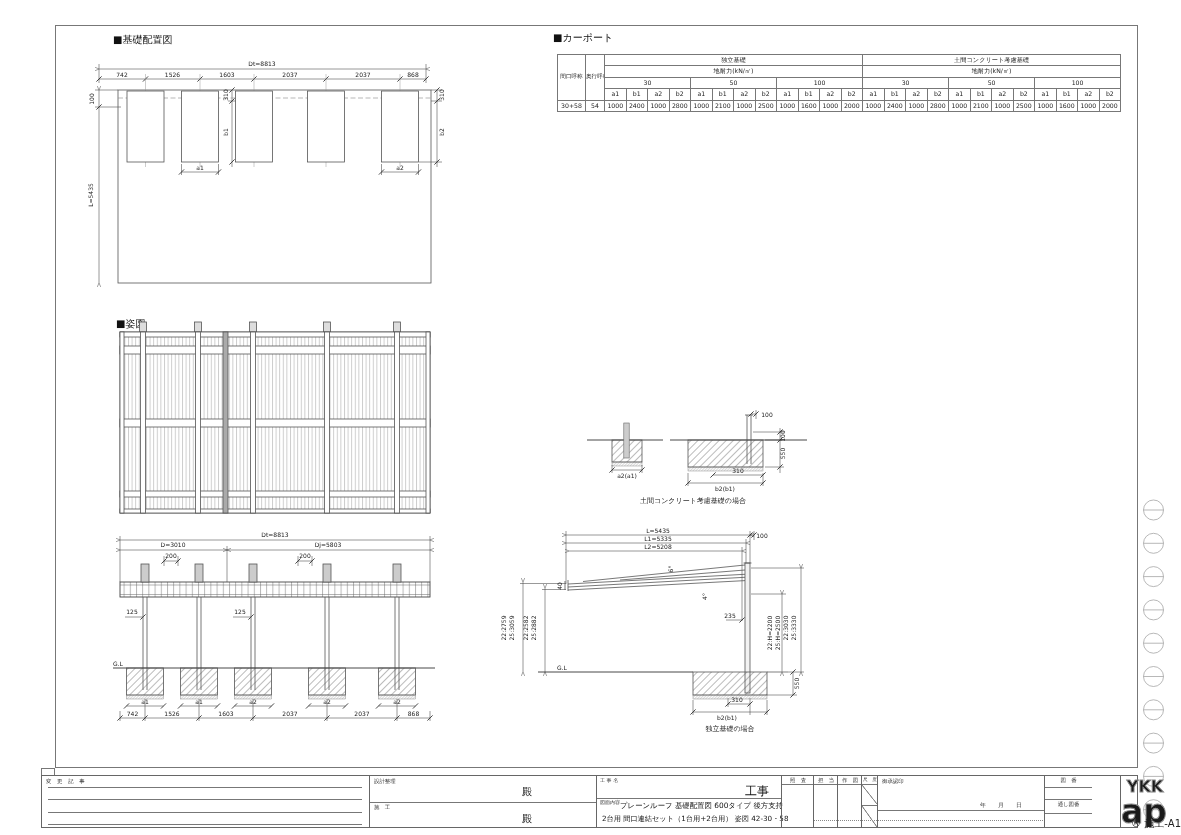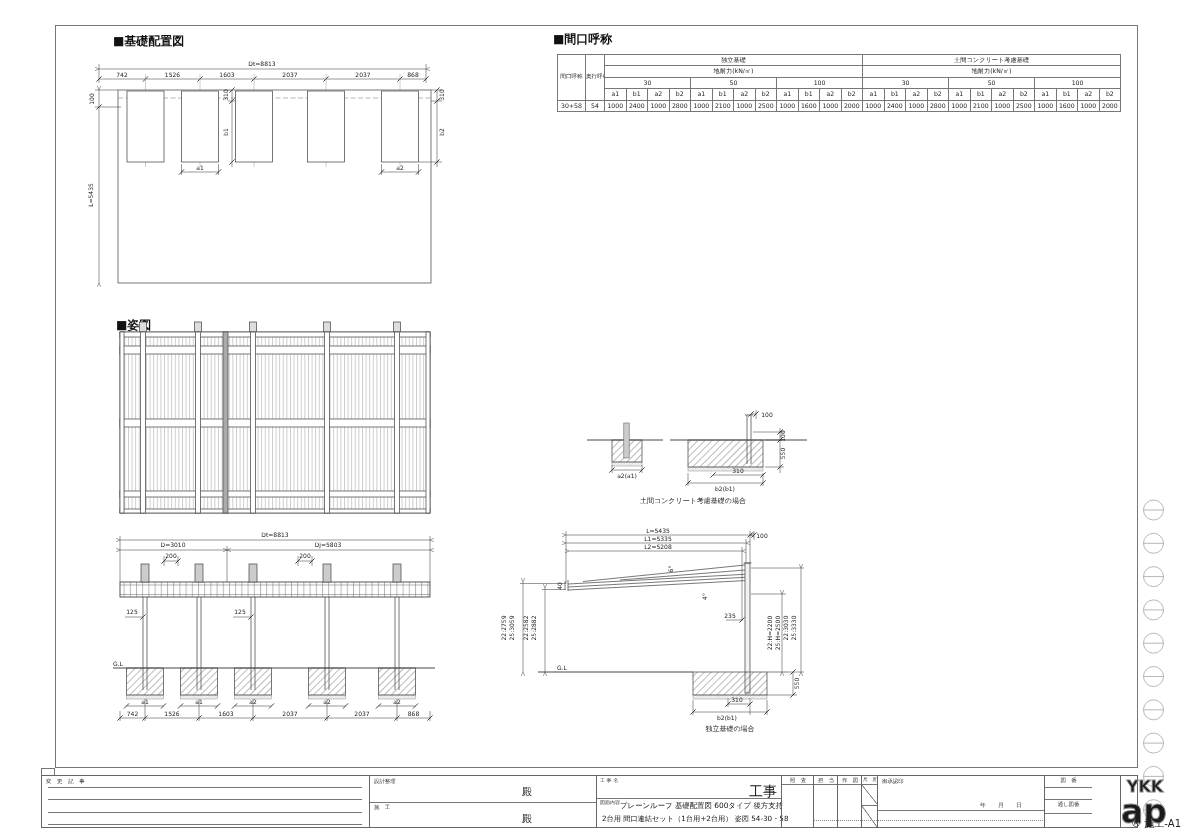--- a/index.html
+++ b/index.html
@@ -1,19 +1,19 @@
 <!DOCTYPE html>
 <html><head>
 <meta charset="utf-8">
 <style>
   html,body{margin:0;padding:0;background:#fff}
   .sheet{position:relative;width:1181px;height:835px;background:#fff;overflow:hidden;
          font-family:"DejaVu Sans","Liberation Sans",sans-serif;color:#1a1a1a}
   .frame{position:absolute;border:1.2px solid #777;box-sizing:border-box}
-  .sec-title{position:absolute;font-size:12px;font-weight:bold;color:#111;white-space:nowrap}
+  .sec-title{position:absolute;font-size:10px;font-weight:normal;color:#111;white-space:nowrap}
   .draw{position:absolute}
   svg text{font-family:"DejaVu Sans","Liberation Sans",sans-serif;fill:#1a1a1a;text-anchor:middle}.t6{font-size:6px}.t7{font-size:7px}
   .ln{fill:none;stroke:#555;stroke-width:0.8}
   .lnf{fill:#fff;stroke:#555;stroke-width:0.8}
   .dim line{stroke:#444;stroke-width:0.55;fill:none}
   .thin{stroke:#999;stroke-width:0.5;fill:none}
   .dash{stroke:#888;stroke-width:0.6;stroke-dasharray:5 2.5;fill:none}
   .gl{stroke:#333;stroke-width:0.9;fill:none}
   
   .dimtable{position:absolute;left:557px;top:54px;width:564px;border-collapse:collapse;table-layout:fixed;background:#fff}
@@ -53,21 +53,21 @@
       </pattern>
       <g id="tk">
           <line x1="-2.6" y1="2.6" x2="2.6" y2="-2.6" stroke="#333" stroke-width="0.9"></line>
         </g>
     </defs>
   </svg>
 
   <div class="frame" style="left:55px;top:25px;width:1083px;height:743px"></div>
 
   <div class="sec-title" style="left:113px;top:33px">■基礎配置図</div>
-  <div class="sec-title" style="left:553px;top:31px">■間口呼称</div>
+  <div class="sec-title" style="left:553px;top:31px">■カーポート</div>
   <div class="sec-title" style="left:116px;top:317px">■姿図</div>
 
   <svg class="draw" style="left:85px;top:55px" width="372" height="240" viewBox="0 0 372 240">
     <g class="dim">
       <line x1="14" y1="14" x2="341" y2="14" marker-start="url(#ar)" marker-end="url(#ar)"></line>
       <line x1="14" y1="9" x2="14" y2="28"></line>
         <line x1="341" y1="9" x2="341" y2="28"></line>
       <line x1="14" y1="24" x2="341" y2="24"></line>
       <use href="#tk" x="14" y="24"></use>
         <use href="#tk" x="60.5" y="24"></use>
@@ -542,24 +542,24 @@
       <div class="hline" style="left:0;top:26px;width:227px"></div>
       <div class="tb-lbl" style="left:4px;top:2px">設計整理</div>
       <div class="tb-lbl" style="right:64px;top:9px;font-size:10px;color:#222">殿</div>
       <div class="tb-lbl" style="left:4px;top:28px">施　工</div>
       <div class="tb-lbl" style="right:64px;top:36px;font-size:10px;color:#222">殿</div>
     </div>
 
     <div class="tb-cell" style="left:554px;width:185px">
       <div class="hline" style="left:0;top:22px;width:185px"></div>
       <div class="tb-lbl" style="left:3px;top:1px;font-size:5px">工 事 名</div>
-      <div class="tb-lbl" style="right:4px;top:7px;font-size:14px;color:#111">工事</div>
+      <div class="tb-lbl" style="right:12px;top:7px;font-size:12px;color:#111">工事</div>
       <div class="tb-lbl" style="left:3px;top:23px;font-size:5px">図面内容</div>
       <div class="tb-lbl" style="left:23px;top:25px;font-size:7.4px;color:#111">プレーンルーフ 基礎配置図 600タイプ 後方支持</div>
-      <div class="tb-lbl" style="left:5px;top:38px;font-size:7.2px;color:#111">2台用 間口連結セット（1台用+2台用） 姿図 54-30・58</div>
+      <div class="tb-lbl" style="left:5px;top:38px;font-size:7.2px;color:#111">2台用 間口連結セット（1台用+2台用） 姿図 42-30・58</div>
     </div>
 
     <div class="tb-cell" style="left:739px;width:32px">
       <div class="hline" style="left:0;top:8px;width:32px"></div>
       <div class="tb-lbl" style="left:0;top:1px;width:32px;text-align:center">照　査</div>
     </div>
     <div class="tb-cell" style="left:771px;width:24px">
       <div class="hline" style="left:0;top:8px;width:24px"></div>
       <div class="tb-lbl" style="left:0;top:1px;width:24px;text-align:center">担　当</div>
     </div>

